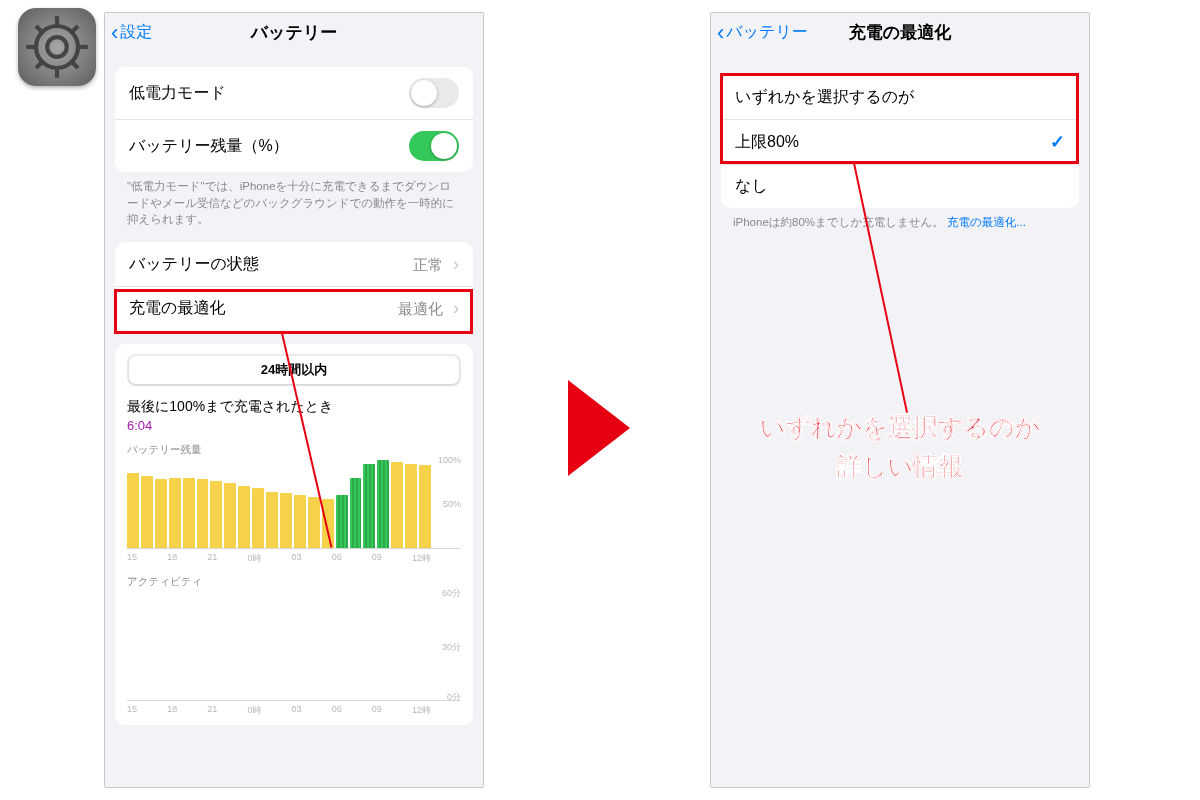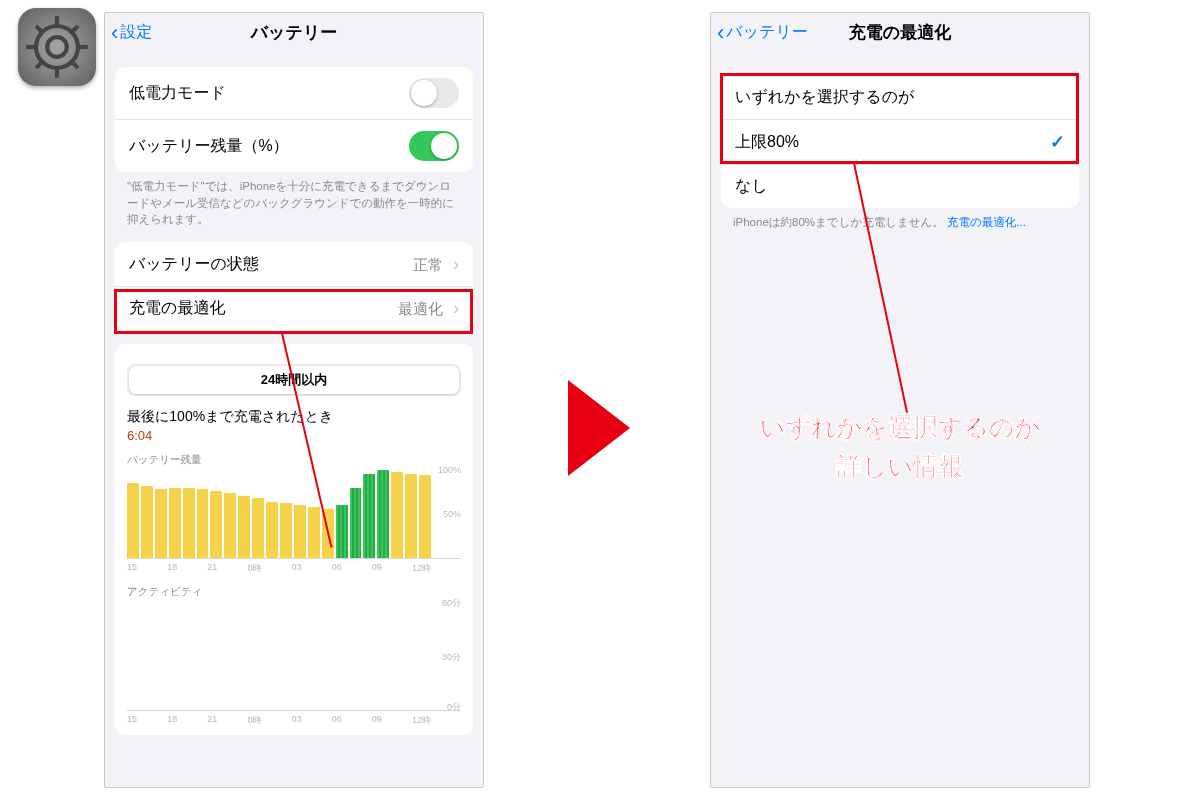--- a/index.html
+++ b/index.html
@@ -120,21 +120,21 @@
     font-weight: 600;
   }
 
   .card {
     margin: 14px 10px 0 10px;
     background: #fff;
     border-radius: 10px;
     padding: 12px 12px 8px 12px;
   }
   .card h4 { font-size: 14px; font-weight: 400; color:#000; }
-  .card .sub { font-size: 13px; color:#c2410c; margin-top: 2px; }
+  .card .sub { font-size: 13px; color:#a21caf; margin-top: 2px; }
   .chartlabel { font-size: 10.5px; color:#8a8a8e; margin: 10px 0 2px 0; }
 
   .barchart {
     position: relative;
     height: 90px;
     border-left: 0; border-bottom: 1px solid #d8d8da;
     display: flex; align-items: flex-end;
     gap: 2px;
     padding-right: 30px;
   }
@@ -272,21 +272,21 @@
       <div class="row">
         <span>充電の最適化</span>
         <div class="rightside">
           <span class="value">最適化</span>
           <span class="chev">›</span>
         </div>
       </div>
     </div>
 
     <div class="card" style="padding-top:8px;">
-      <div class="segmented" style="margin:12px 0 12px 0;flex-direction:column;">
+      <div class="segmented" style="margin:2px 0 12px 0;flex-direction:column;">
         <div class="seg selected">24時間以内</div>
       </div>
       <h4>最後に100%まで充電されたとき</h4>
       <div class="sub">6:04</div>
 
       <div class="chartlabel">バッテリー残量</div>
       <div class="barchart" id="batchart">
         <span class="ytick" style="top:-4px">100%</span>
         <span class="ytick" style="top:40px">50%</span>
       <div class="bar" style="height: 74.8px;"></div>

